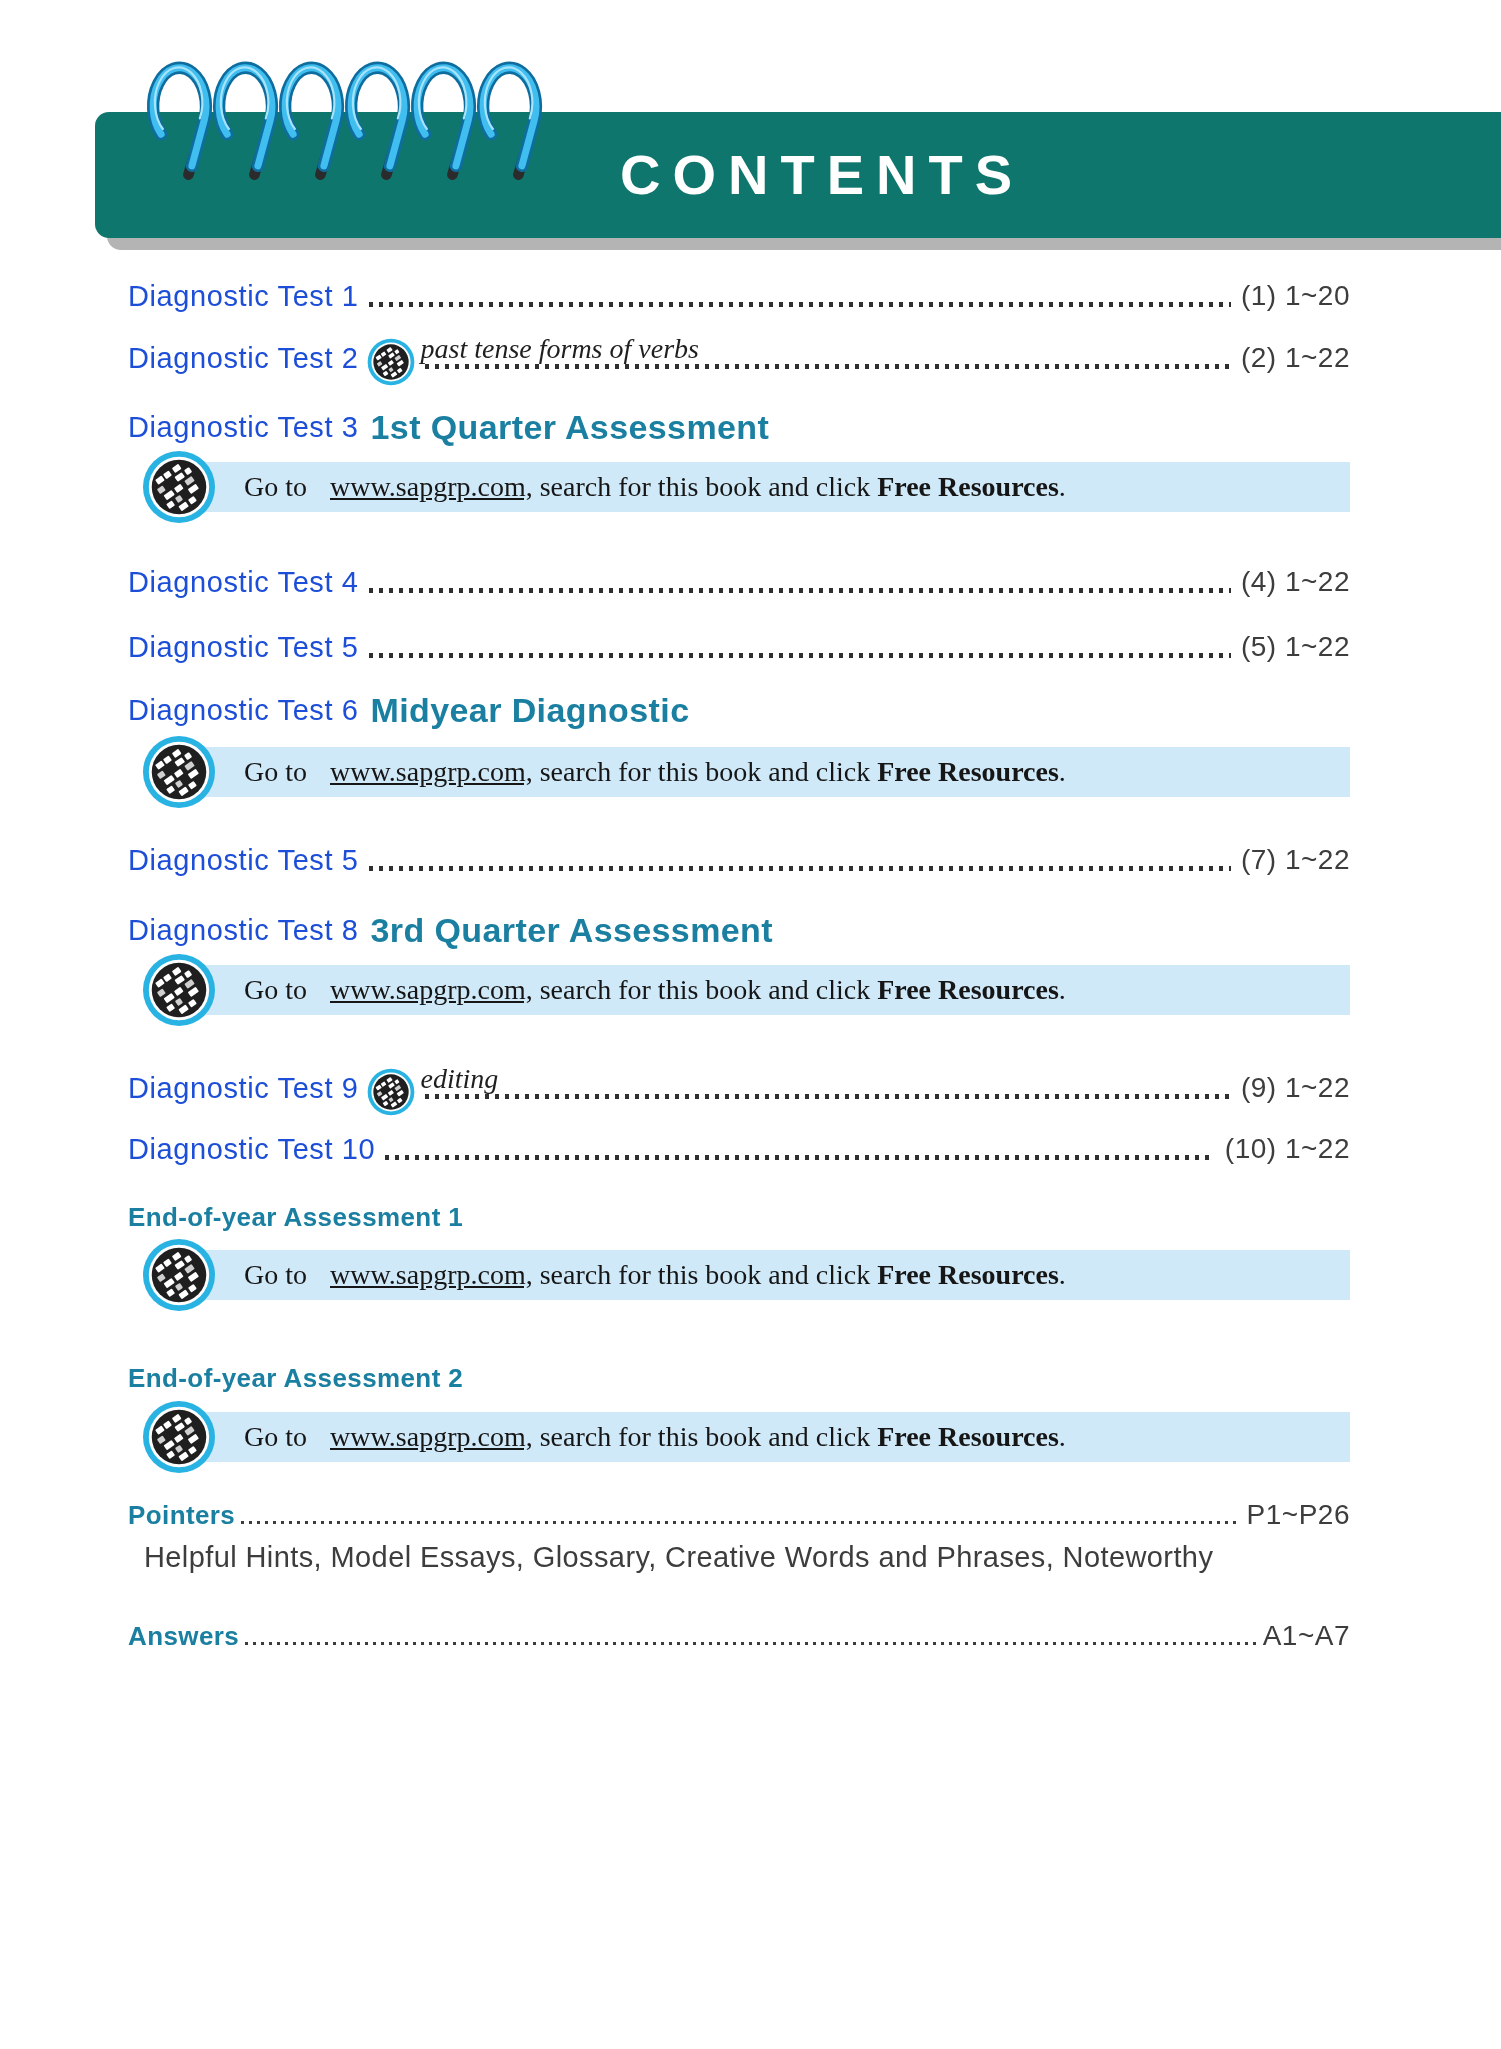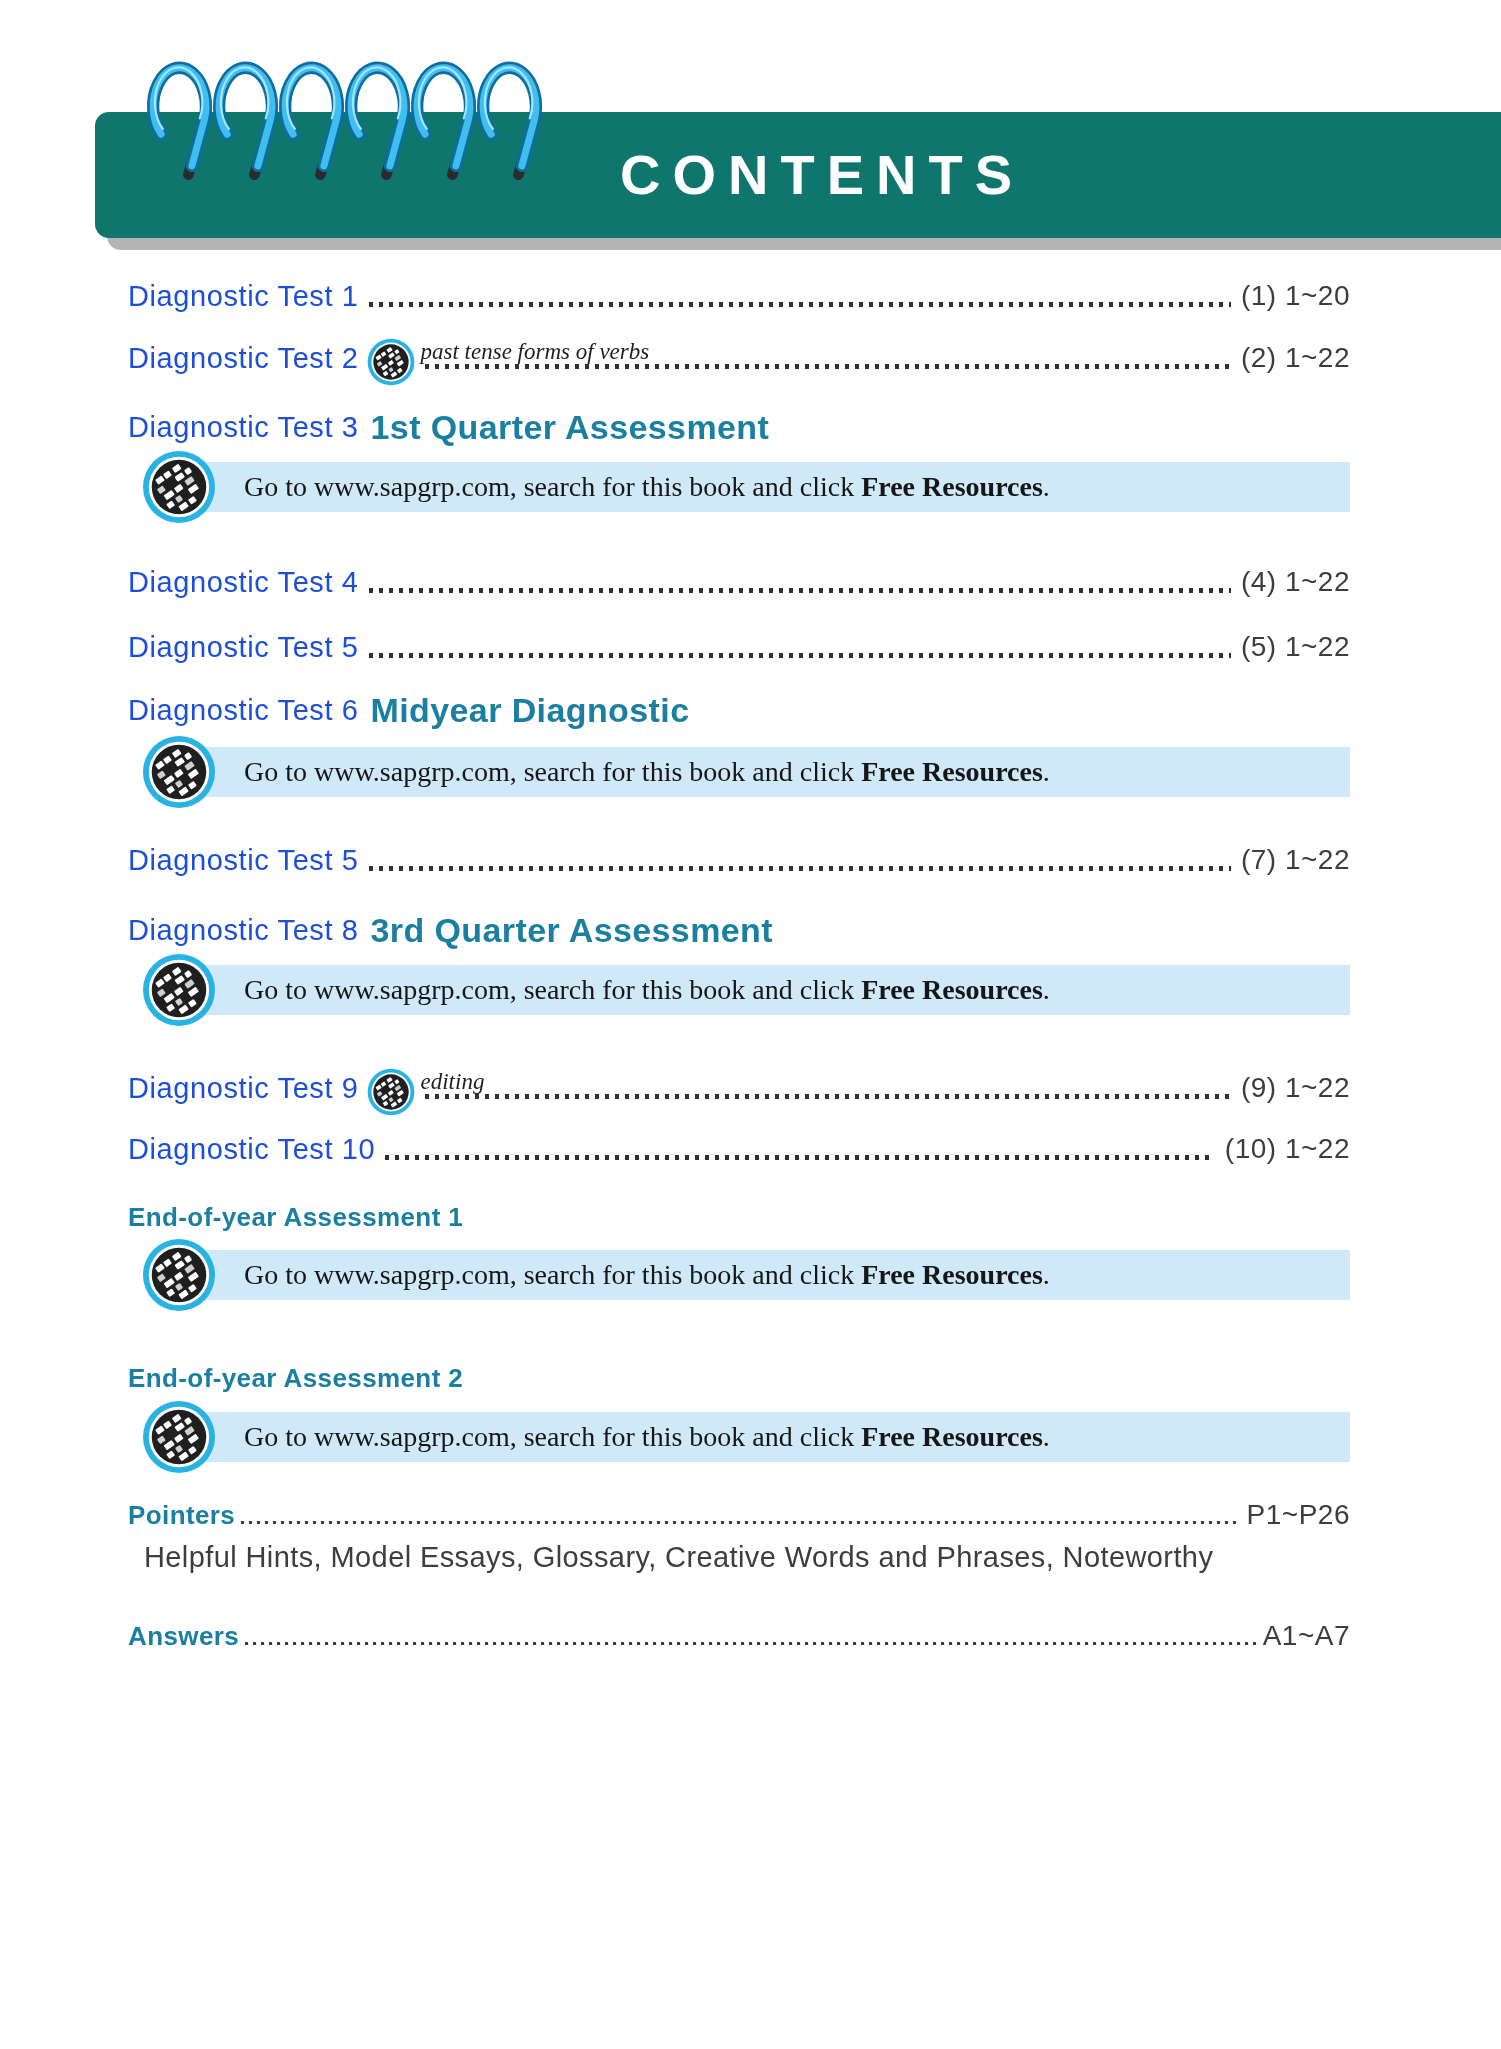--- a/index.html
+++ b/index.html
@@ -50,39 +50,39 @@
     background-repeat:repeat-x;background-position:left bottom;background-size:10px 5px;
   }
   .leader.fine{
     height:3px;margin:0 6px 12px 6px;
     background-image:repeating-linear-gradient(to right,#3c3c3c 0 3px,transparent 3px 8px);
     background-size:8px 3px;
   }
   .annot{
     position:absolute;left:6px;bottom:14px;
     font-family:"Liberation Serif",serif;font-style:italic;
-    font-size:23px;color:#1f1f1f;white-space:nowrap;
+    font-size:28px;color:#1f1f1f;white-space:nowrap;
   }
   .pagenum{
     font-size:28px;letter-spacing:0.5px;line-height:42px;white-space:nowrap;
     color:#3d3d3d;
   }
   .plain-text{font-size:29px;letter-spacing:0.4px;line-height:42px;color:#3d3d3d;white-space:nowrap;margin-left:16px;}
   .qr-small{width:48px;height:48px;align-self:center;margin:0 0 -12px 8px;flex:0 0 auto;}
   
   .res-bar{
     position:absolute;left:32px;right:0;height:50px;
     background:#d0e9f8;
     display:flex;align-items:center;
   }
   .res-text{
     font-family:"Liberation Serif",serif;
     font-size:28px;color:#161616;padding-left:84px;white-space:nowrap;
   }
-  .res-text .lnk{}
+  .res-text .lnk{text-decoration:underline;margin-left:16px;}
   .res-text .emph{font-weight:bold;}
   .qr-big{
     position:absolute;left:-18px;top:-12px;width:74px;height:74px;
   }
 </style>
 </head>
 <body>
 
 <svg width="0" height="0" style="position:absolute" aria-hidden="true">
   <defs>

